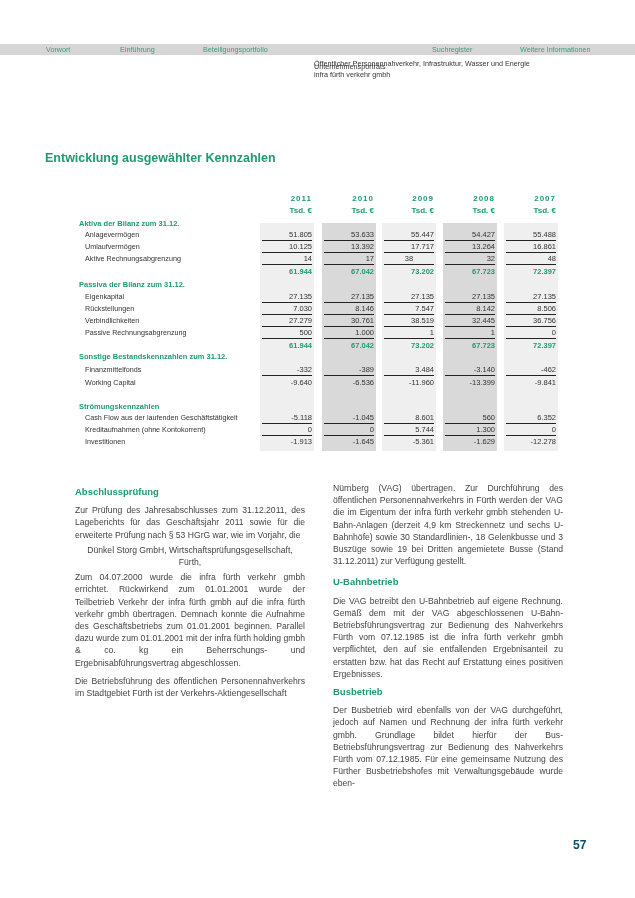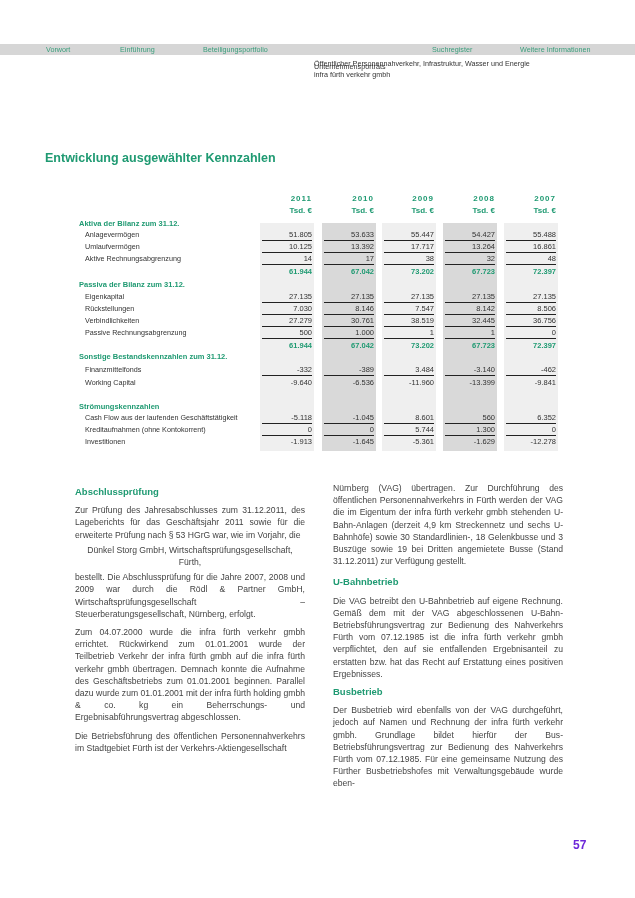--- a/index.html
+++ b/index.html
@@ -21,21 +21,21 @@
   .lbl { position: absolute; left: 85px; font-size: 7.2px; color: #333; white-space: nowrap; }
   .val { position: absolute; font-size: 7.5px; text-align: right; color: #333; height: 10px; line-height: 10px; }
   .val.total { color: #1f9a72; font-weight: bold; }
   .val.ul { border-bottom: 1.5px solid #222; }
 
   
   .col { position: absolute; width: 230px; font-size: 8.6px; line-height: 12.2px; color: #444; text-align: justify; }
   .col h3 { font-size: 9.5px; color: #1f9a72; margin: 0 0 6px 0; font-weight: bold; }
   .col p { margin: 0 0 6px 0; }
   .col .center { text-align: center; }
-  .pagenum { position: absolute; left: 573px; top: 838px; font-size: 12px; font-weight: bold; color: #6d28d9; }
+  .pagenum { position: absolute; left: 573px; top: 838px; font-size: 12px; font-weight: bold; color: #0c4a6e; }
 </style>
 </head>
 <body>
 
 <div class="nav">
   <span class="nav-item" style="left:46px">Vorwort</span>
   <span class="nav-item" style="left:120px">Einführung</span>
   <span class="nav-item" style="left:203px">Beteiligungsportfolio</span>
   <span class="nav-item active" style="left:314px">Unternehmensporträts</span>
   <span class="nav-item" style="left:432px">Suchregister</span>
@@ -76,21 +76,21 @@
     <div class="val ul" style="left: 506px; width: 50px; top: 230px;">55.488</div>
     <div class="lbl" style="top: 242px;">Umlaufvermögen</div>
     <div class="val ul" style="left: 262px; width: 50px; top: 242px;">10.125</div>
     <div class="val ul" style="left: 324px; width: 50px; top: 242px;">13.392</div>
     <div class="val ul" style="left: 384px; width: 50px; top: 242px;">17.717</div>
     <div class="val ul" style="left: 445px; width: 50px; top: 242px;">13.264</div>
     <div class="val ul" style="left: 506px; width: 50px; top: 242px;">16.861</div>
     <div class="lbl" style="top: 254px;">Aktive Rechnungsabgrenzung</div>
     <div class="val ul" style="left: 262px; width: 50px; top: 254px;">14</div>
     <div class="val ul" style="left: 324px; width: 50px; top: 254px;">17</div>
-    <div class="val ul" style="left: 384px; width: 50px; top: 254px;">38</div>
+    <div class="val ul" style="left: 384px; width: 50px; top: 254px; text-align: center;">38</div>
     <div class="val ul" style="left: 445px; width: 50px; top: 254px;">32</div>
     <div class="val ul" style="left: 506px; width: 50px; top: 254px;">48</div>
     <div class="val total" style="left: 262px; width: 50px; top: 267px;">61.944</div>
     <div class="val total" style="left: 324px; width: 50px; top: 267px;">67.042</div>
     <div class="val total" style="left: 384px; width: 50px; top: 267px;">73.202</div>
     <div class="val total" style="left: 445px; width: 50px; top: 267px;">67.723</div>
     <div class="val total" style="left: 506px; width: 50px; top: 267px;">72.397</div>
     <div class="lbl" style="top: 292px;">Eigenkapital</div>
     <div class="val ul" style="left: 262px; width: 50px; top: 292px;">27.135</div>
     <div class="val ul" style="left: 324px; width: 50px; top: 292px;">27.135</div>
@@ -149,21 +149,20 @@
     <div class="val" style="left: 324px; width: 50px; top: 437px;">-1.645</div>
     <div class="val" style="left: 384px; width: 50px; top: 437px;">-5.361</div>
     <div class="val" style="left: 445px; width: 50px; top: 437px;">-1.629</div>
     <div class="val" style="left: 506px; width: 50px; top: 437px;">-12.278</div>
   </div>
 
 <div class="col" style="left:75px; top:486px;">
   <h3>Abschlussprüfung</h3>
   <p style="margin-bottom:3px">Zur Prüfung des Jahresabschlusses zum 31.12.2011, des Lageberichts für das Geschäftsjahr 2011 sowie für die erweiterte Prüfung nach § 53 HGrG war, wie im Vorjahr, die</p>
   <p class="center" style="margin-bottom:3px">Dünkel Storg GmbH, Wirtschaftsprüfungsgesellschaft, Fürth,</p>
-  <p>bestellt. Die Abschlussprüfung für die Jahre 2007, 2008 und 2009 war durch die Rödl &amp; Partner GmbH, Wirtschaftsprüfungsgesellschaft – Steuerberatungsgesellschaft, Nürnberg, erfolgt.</p>
   <p>Zum 04.07.2000 wurde die infra fürth verkehr gmbh errichtet. Rückwirkend zum 01.01.2001 wurde der Teilbetrieb Verkehr der infra fürth gmbh auf die infra fürth verkehr gmbh übertragen. Demnach konnte die Aufnahme des Geschäftsbetriebs zum 01.01.2001 beginnen. Parallel dazu wurde zum 01.01.2001 mit der infra fürth holding gmbh &amp; co. kg ein Beherrschungs- und Ergebnisabführungsvertrag abgeschlossen.</p>
   <p>Die Betriebsführung des öffentlichen Personennahverkehrs im Stadtgebiet Fürth ist der Verkehrs-Aktiengesellschaft</p>
 </div>
 
 <div class="col" style="left:333px; top:482px;">
   <p>Nürnberg (VAG) übertragen. Zur Durchführung des öffentlichen Personennahverkehrs in Fürth werden der VAG die im Eigentum der infra fürth verkehr gmbh stehenden U-Bahn-Anlagen (derzeit 4,9 km Streckennetz und sechs U-Bahnhöfe) sowie 30 Standardlinien-, 18 Gelenkbusse und 3 Buszüge sowie 19 bei Dritten angemietete Busse (Stand 31.12.2011) zur Verfügung gestellt.</p>
   <h3 style="margin-top:9px">U-Bahnbetrieb</h3>
   <p>Die VAG betreibt den U-Bahnbetrieb auf eigene Rechnung. Gemäß dem mit der VAG abgeschlossenen U-Bahn-Betriebsführungsvertrag zur Bedienung des Nahverkehrs Fürth vom 07.12.1985 ist die infra fürth verkehr gmbh verpflichtet, den auf sie entfallenden Ergebnisanteil zu erstatten bzw. hat das Recht auf Erstattung eines positiven Ergebnisses.</p>
   <h3 style="">Busbetrieb</h3>
   <p>Der Busbetrieb wird ebenfalls von der VAG durchgeführt, jedoch auf Namen und Rechnung der infra fürth verkehr gmbh. Grundlage bildet hierfür der Bus-Betriebsführungsvertrag zur Bedienung des Nahverkehrs Fürth vom 07.12.1985. Für eine gemeinsame Nutzung des Fürther Busbetriebshofes mit Verwaltungsgebäude wurde eben-</p>

